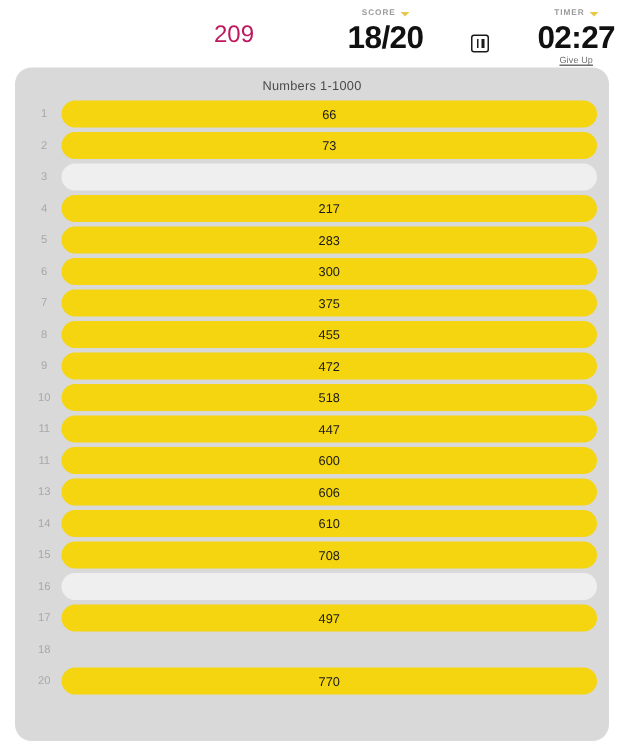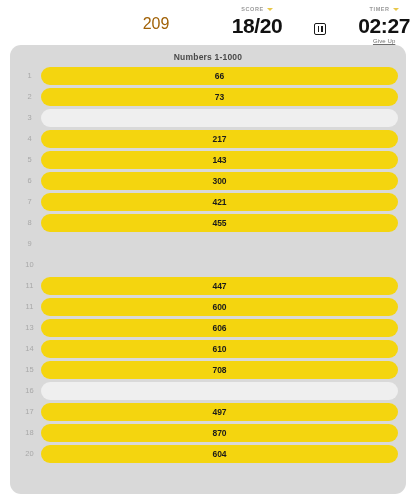--- a/index.html
+++ b/index.html
@@ -24,21 +24,21 @@
     left: 76px;
     top: 12px;
     width: 160px;
     height: 24px;
     border: none;
     outline: none;
     background: transparent;
     text-align: center;
     font-family: "Liberation Sans", sans-serif;
     font-size: 16px;
-    color: #a16207;
+    color: #be185d;
     padding: 0;
   }
   .answer-input::placeholder { color: #bdbdbd; }
 
   .hud {
     position: absolute;
     right: 6px;
     top: 5px;
     display: flex;
     align-items: flex-start;
@@ -129,21 +129,21 @@
     width: 396px;
     height: 449px;
     background: #d9d9d9;
     border-radius: 11px;
     padding: 5px 8px 7px 8px;
   }
 
   .panel-title {
     text-align: center;
     font-size: 8.5px;
-    font-weight: bold;
+    font-weight: normal;
     color: #4a4a4a;
     letter-spacing: 0.2px;
     padding: 2px 0 4px 0;
     font-family: "Liberation Sans", sans-serif;
   }
 
   .rows { display: flex; flex-direction: column; gap: 2px; }
 
   .row {
     display: flex;
@@ -161,21 +161,21 @@
   }
 
   .pill {
     flex: 1 1 auto;
     height: 18px;
     border-radius: 9px;
     display: flex;
     align-items: center;
     justify-content: center;
     font-size: 8.5px;
-    font-weight: bold;
+    font-weight: normal;
     color: #1b1b1b;
     font-family: "Liberation Sans", sans-serif;
   }
 
   .pill.filled { background: #f4d50f; }
   .pill.empty  { background: #efefef; color: transparent; }
 </style>
 </head>
 <body>
 
@@ -226,39 +226,41 @@
       <div class="row">
         <div class="row-num">3</div>
         <div class="pill empty"></div>
       </div>
       <div class="row">
         <div class="row-num">4</div>
         <div class="pill filled">217</div>
       </div>
       <div class="row">
         <div class="row-num">5</div>
-        <div class="pill filled">143</div>
+        <div class="pill filled">283</div>
       </div>
       <div class="row">
         <div class="row-num">6</div>
         <div class="pill filled">300</div>
       </div>
       <div class="row">
         <div class="row-num">7</div>
-        <div class="pill filled">421</div>
+        <div class="pill filled">375</div>
       </div>
       <div class="row">
         <div class="row-num">8</div>
         <div class="pill filled">455</div>
       </div>
       <div class="row">
         <div class="row-num">9</div>
+        <div class="pill filled">472</div>
       </div>
       <div class="row">
         <div class="row-num">10</div>
+        <div class="pill filled">518</div>
       </div>
       <div class="row">
         <div class="row-num">11</div>
         <div class="pill filled">447</div>
       </div>
       <div class="row">
         <div class="row-num">11</div>
         <div class="pill filled">600</div>
       </div>
       <div class="row">
@@ -276,20 +278,19 @@
       <div class="row">
         <div class="row-num">16</div>
         <div class="pill empty"></div>
       </div>
       <div class="row">
         <div class="row-num">17</div>
         <div class="pill filled">497</div>
       </div>
       <div class="row">
         <div class="row-num">18</div>
-        <div class="pill filled">870</div>
       </div>
       <div class="row">
         <div class="row-num">20</div>
-        <div class="pill filled">604</div>
+        <div class="pill filled">770</div>
       </div>
     </div>
 </div>
 
 </body></html>

